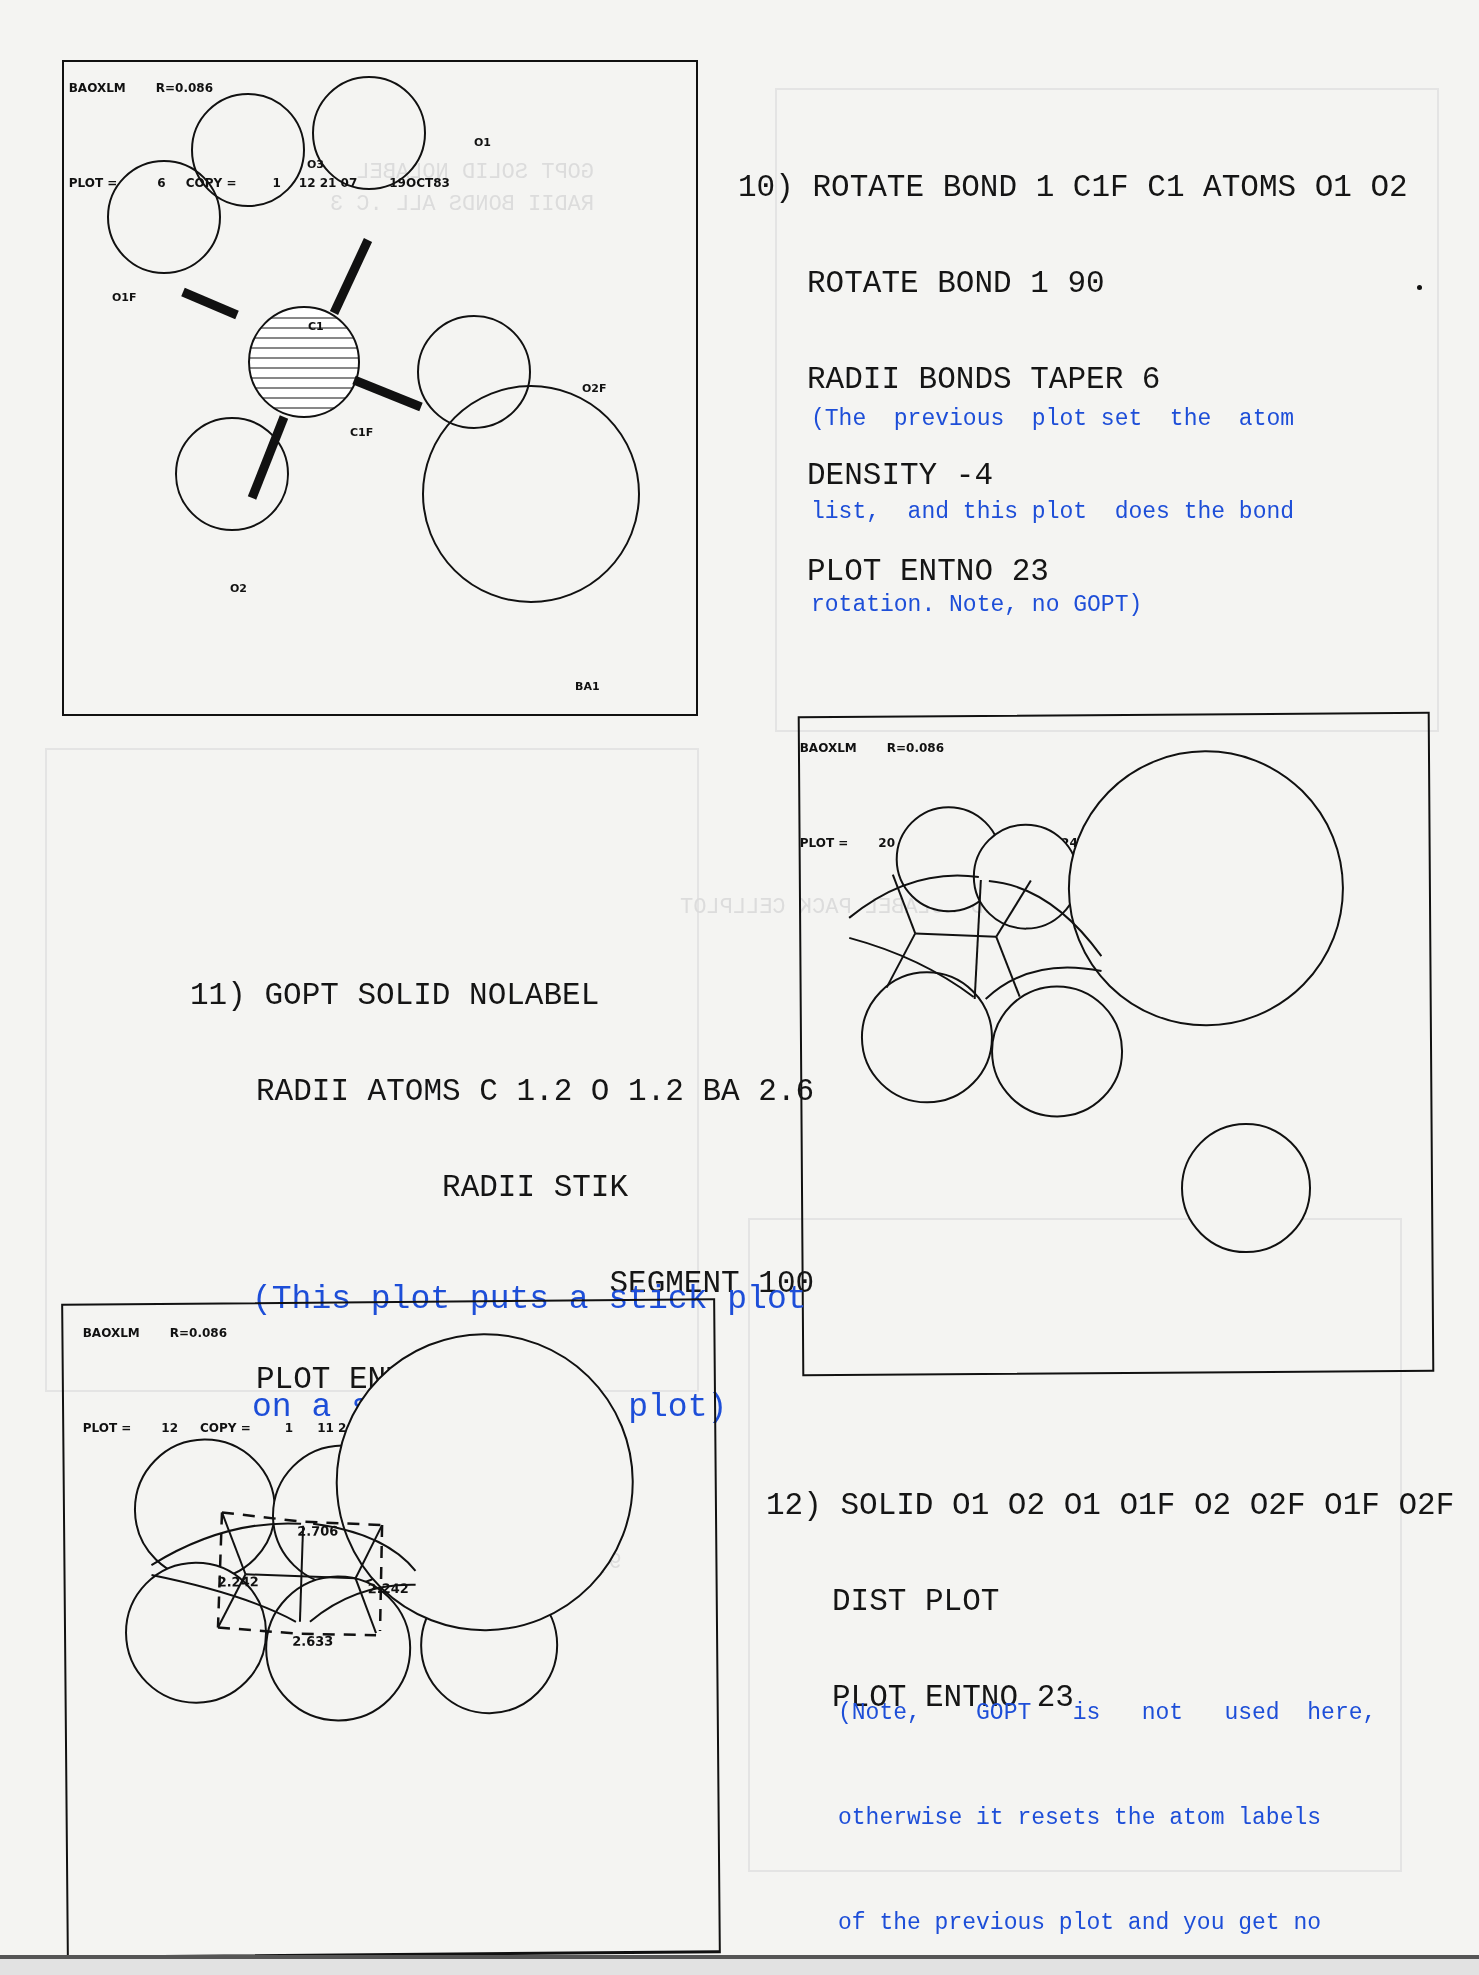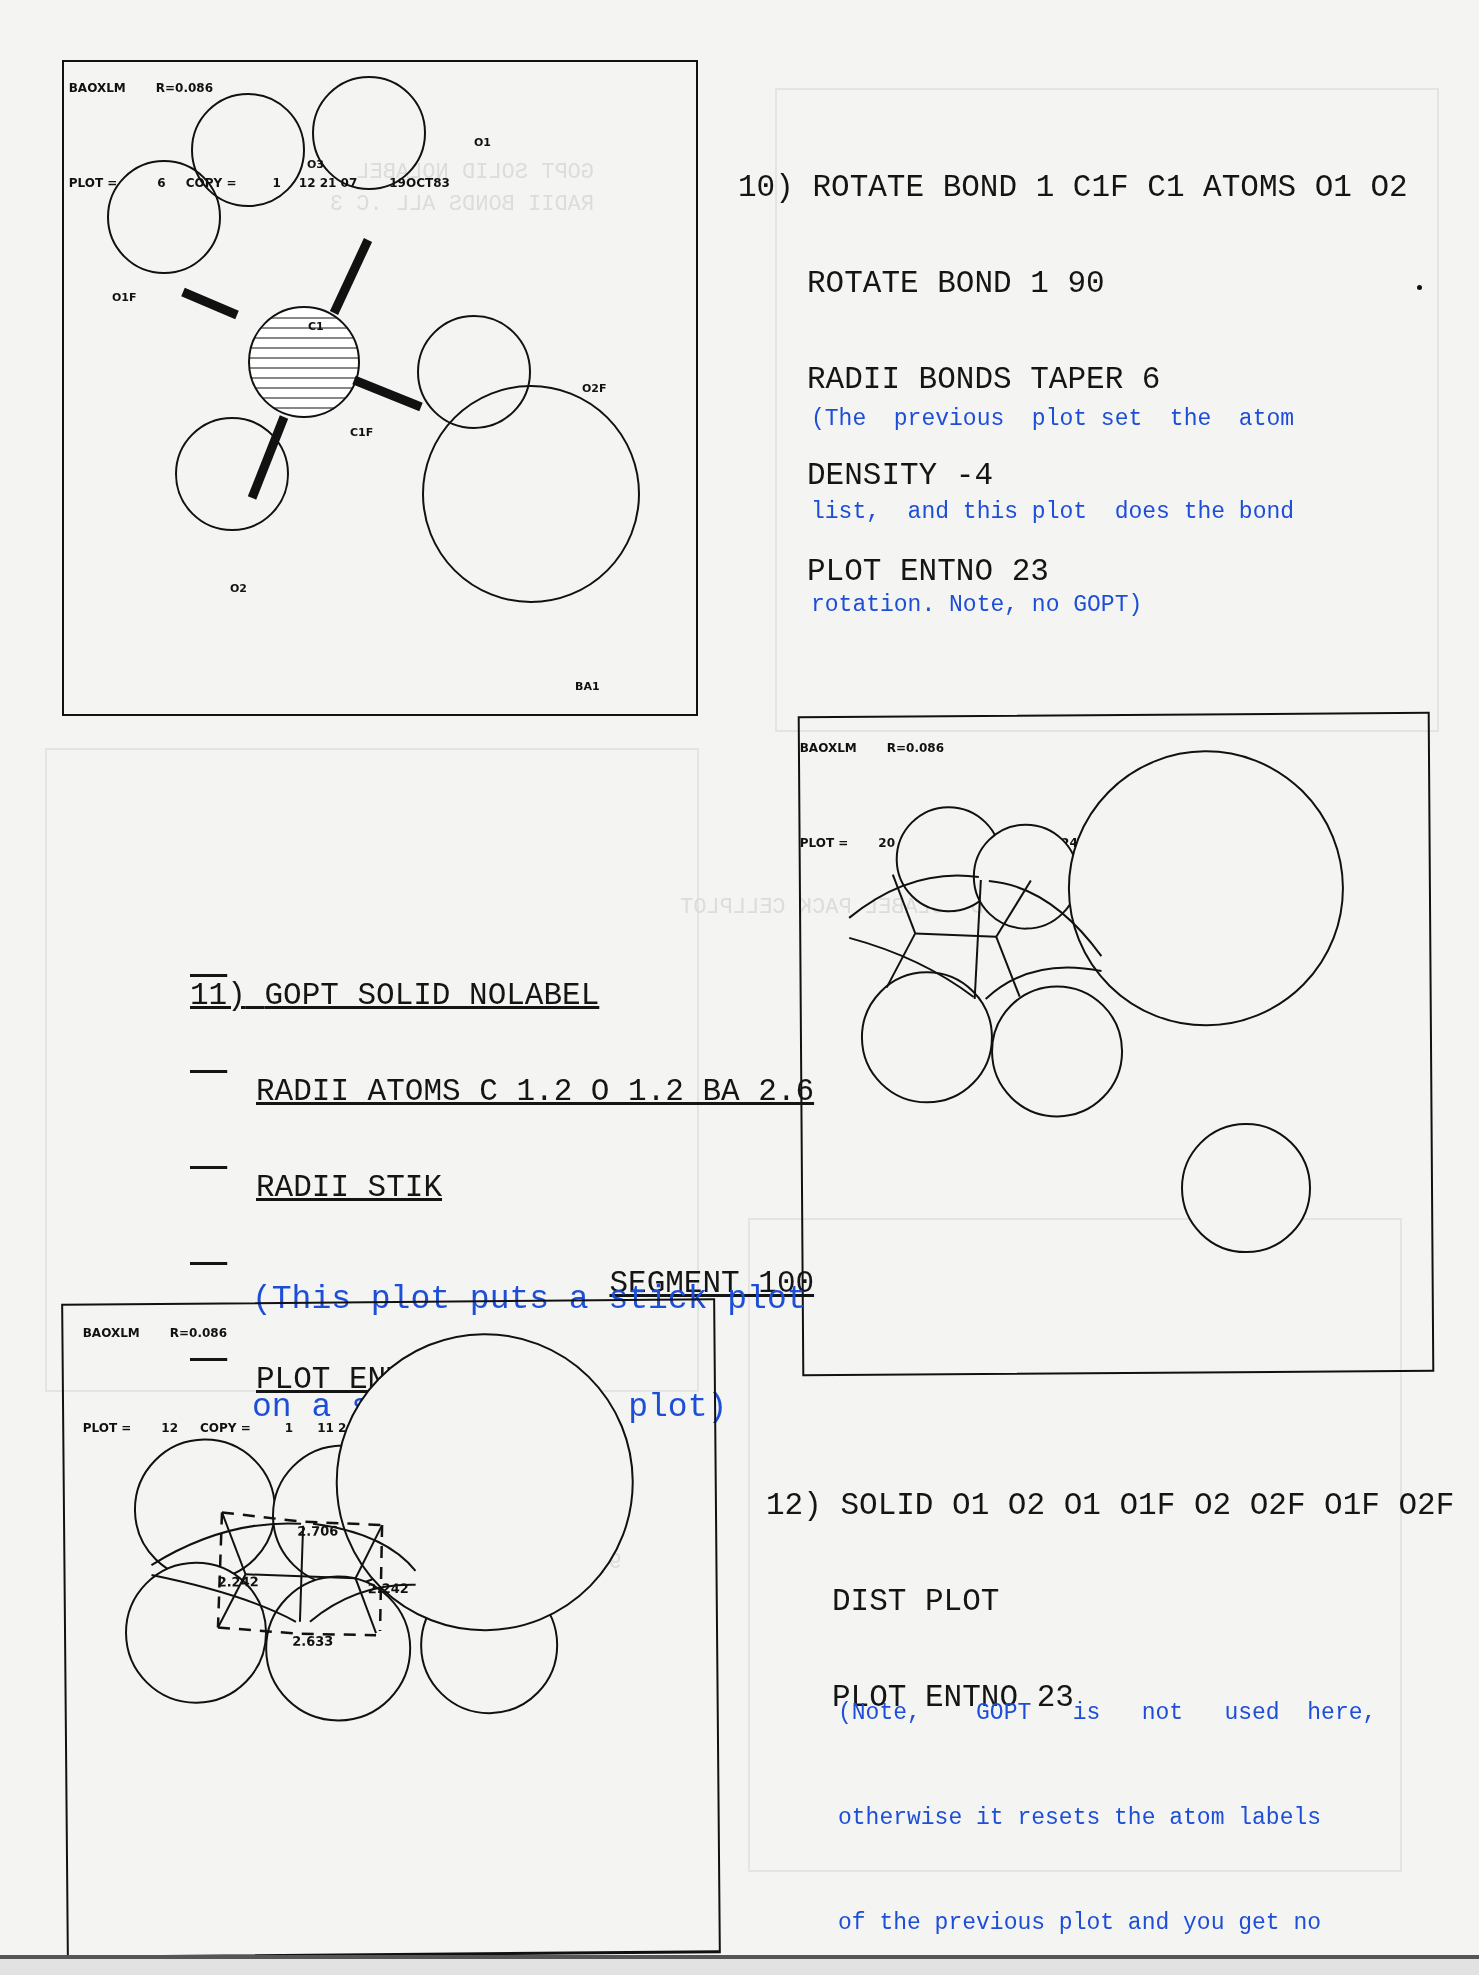--- a/index.html
+++ b/index.html
@@ -156,24 +156,24 @@
       <line x1="180" y1="163" x2="173" y2="282"></line>
       <line x1="114" y1="216" x2="195" y2="220"></line>
       <line x1="92" y1="157" x2="114" y2="216"></line>
       <line x1="114" y1="216" x2="85" y2="270"></line>
       <line x1="195" y1="220" x2="230" y2="164"></line>
       <line x1="195" y1="220" x2="218" y2="280"></line>
     </g>
   </svg>
 </div>
 
-<div class="cmd-block" style="left:190px; top:916px;text-decoration:underline;">
+<div class="cmd-block" style="left:190px; top:916px;">
   <div><span>11)</span> <span>GOPT SOLID NOLABEL</span></div>
   <div style="padding-left:66px;"><span>RADII ATOMS C 1.2 O 1.2 BA 2.6</span></div>
-  <div style="padding-left:66px;"><span>RADII STIK</span></div>
+  <div style="padding-left:66px;text-align:center;"><span>RADII STIK</span></div>
   <div style="padding-left:66px;text-align:right;"><span>SEGMENT 100</span></div>
   <div style="padding-left:66px;"><span>PLOT ENTNO 23</span></div>
 </div>
 <div class="note-block" style="left:252px; top:1210px; font-size:33px; line-height:36px;">
   <div>(This plot puts a stick plot</div>
   <div>on a space filling plot)</div>
 </div>
 
 <div class="plot-header" style="left:66px; top:1267px;">
   <div>

